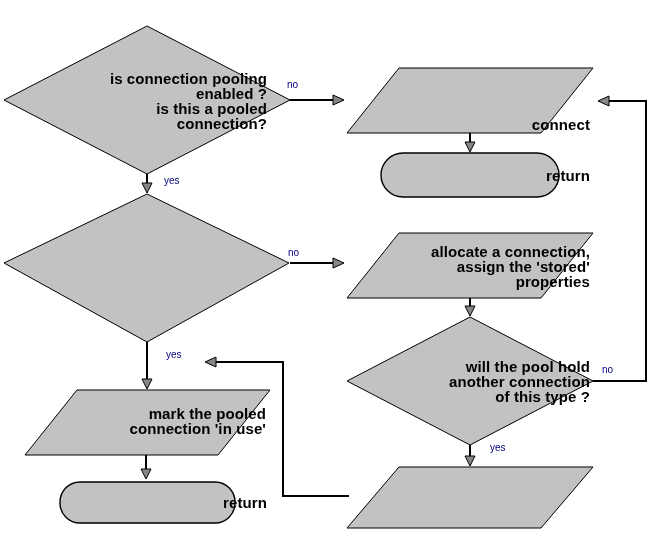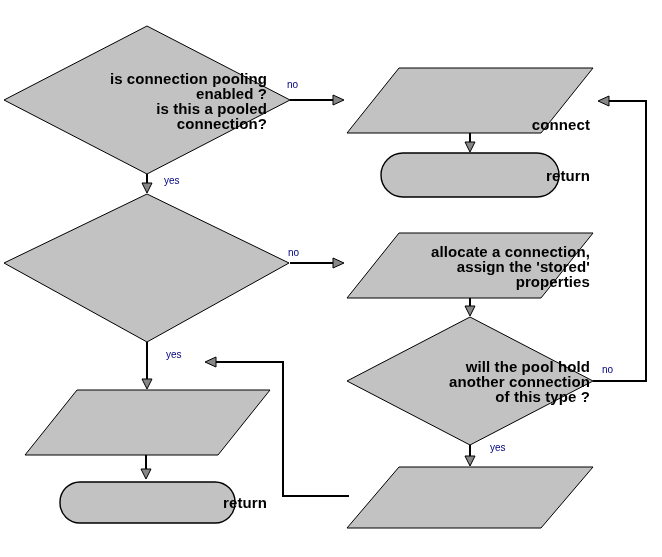--- a/index.html
+++ b/index.html
@@ -101,20 +101,22 @@
 is this a pooled
 connection?</div>
   <div class="nodetext" style="left:350px; top:93px;margin-top:24px;">connect</div>
   <div class="nodetext" style="left:350px; top:168px;">return</div>
   <div class="nodetext" style="left:350px; top:244px;">allocate a connection,
 assign the 'stored'
 properties</div>
   <div class="nodetext" style="left:350px; top:359px;">will the pool hold
 another connection
 of this type ?</div>
+  <div class="nodetext" style="left:26px; top:406px;">mark the pooled
+connection 'in use'</div>
   <div class="nodetext" style="left:27px; top:495px;">return</div>
 
   <div class="edgelabel" style="left:287px; top:77px;">no</div>
   <div class="edgelabel" style="left:164px; top:173px;">yes</div>
   <div class="edgelabel" style="left:288px; top:245px;">no</div>
   <div class="edgelabel" style="left:166px; top:347px;">yes</div>
   <div class="edgelabel" style="left:602px; top:362px;">no</div>
   <div class="edgelabel" style="left:490px; top:440px;">yes</div>
 
 </div>

